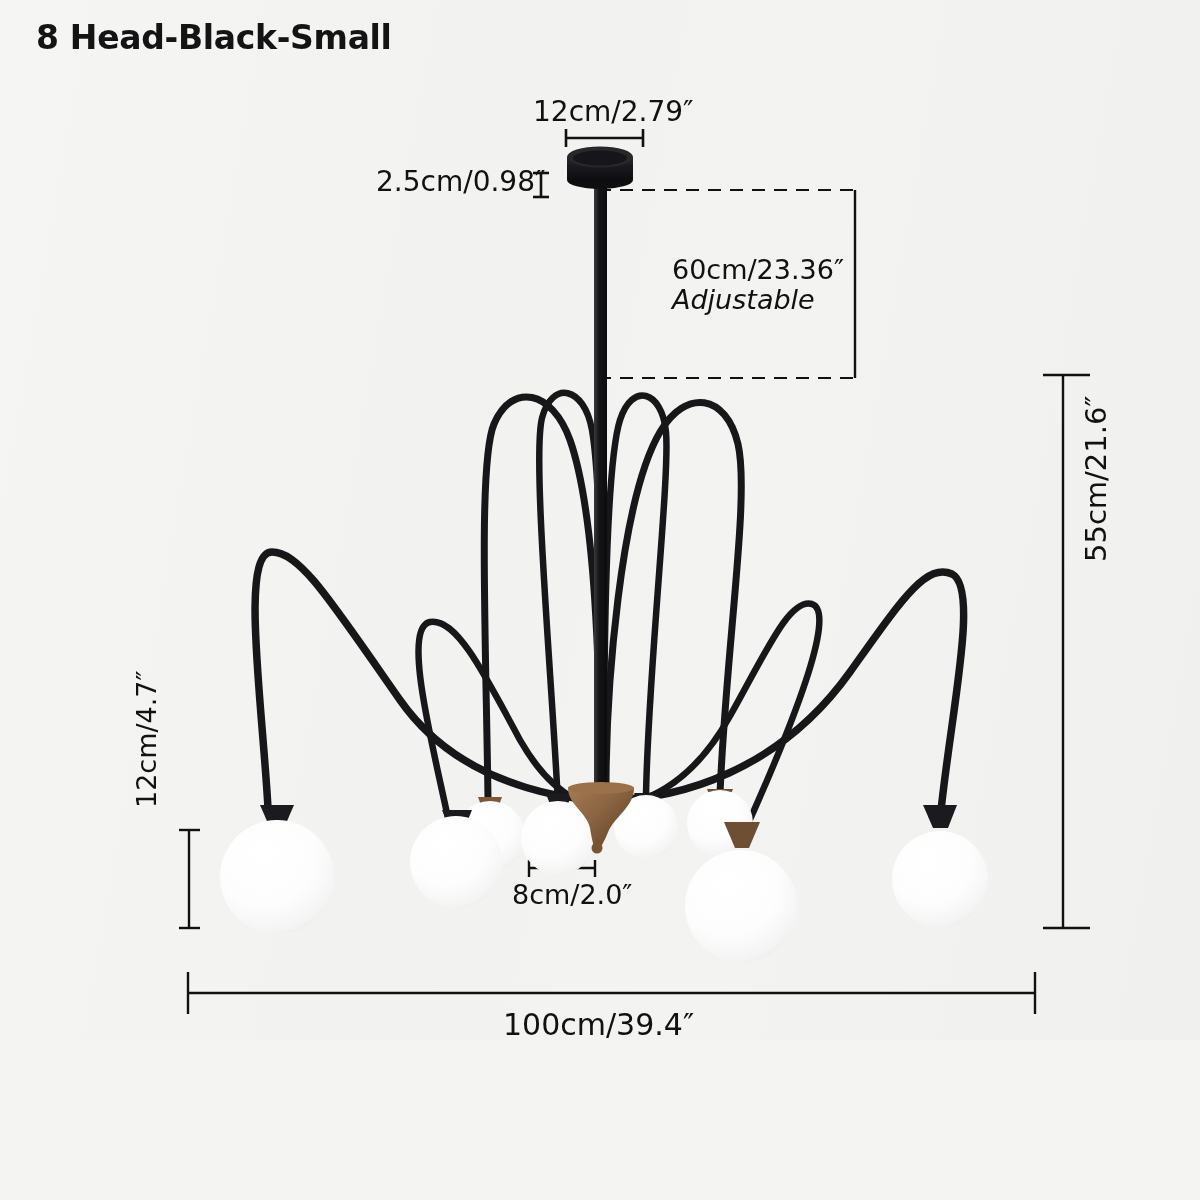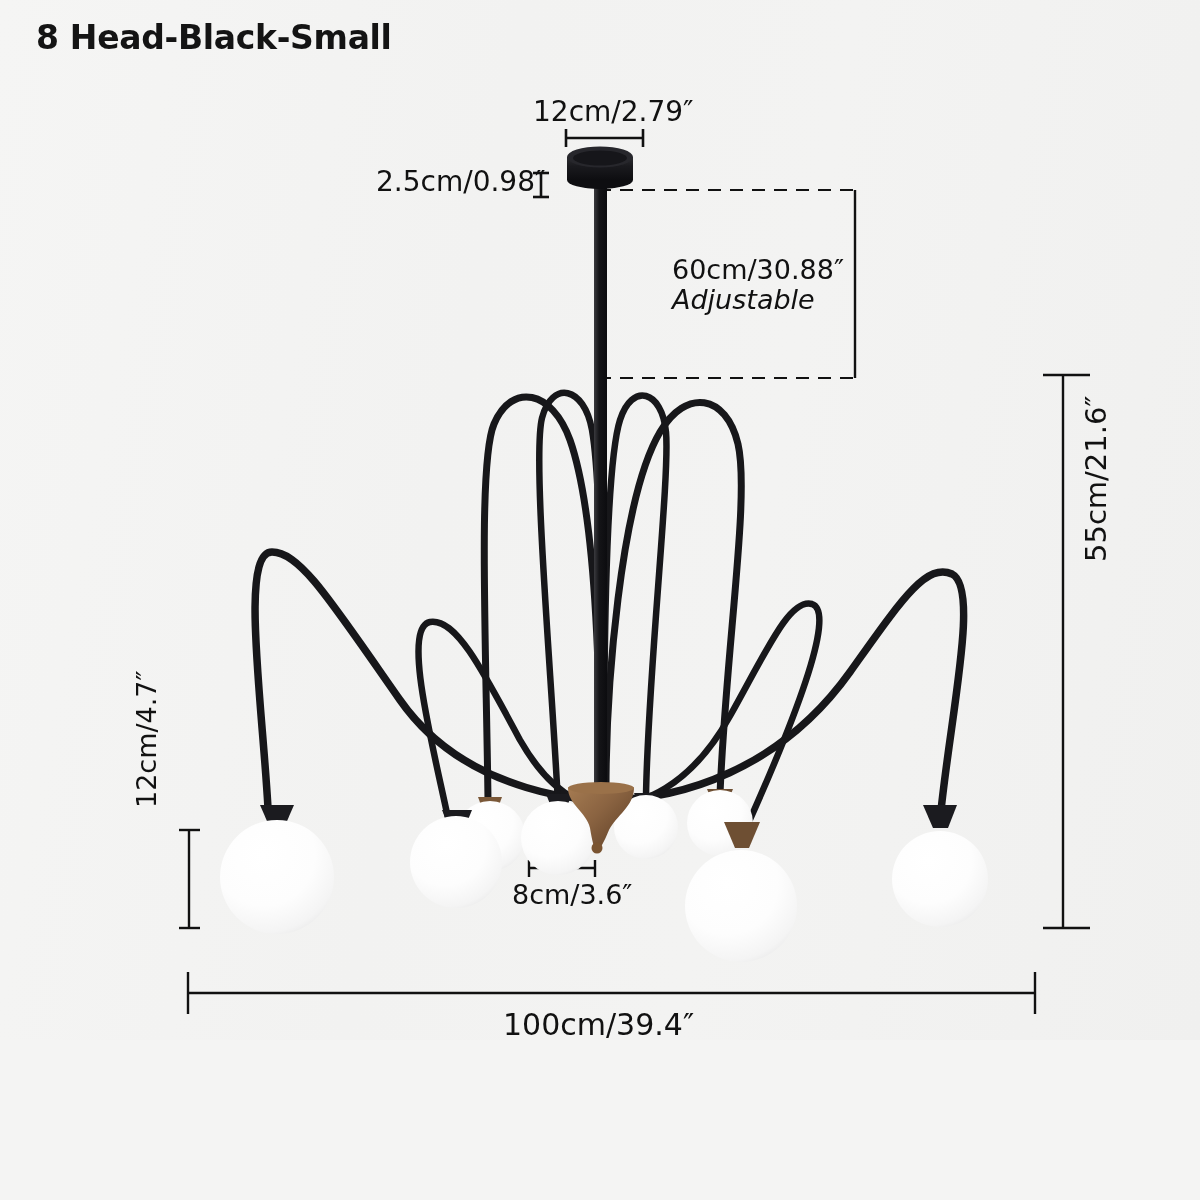--- a/index.html
+++ b/index.html
@@ -245,25 +245,25 @@
       <ellipse cx="601" cy="788" rx="33" ry="6" fill="#9a7149"></ellipse>
       <circle cx="597" cy="848" r="5.5" fill="#7a5431"></circle>
     </g>
   </svg>
 
   <div class="dimlabel" id="lbl-canopy-width">12cm/2.79″</div>
 
   <div class="dimlabel" id="lbl-canopy-height">2.5cm/0.98″</div>
 
   <div class="dimlabel" id="lbl-drop">
-    <span class="l1">60cm/30.88″</span>
+    <span class="l1">60cm/23.36″</span>
     <span class="l2">Adjustable</span>
   </div>
 
   <div class="dimlabel" id="lbl-globe">12cm/4.7″</div>
 
-  <div class="dimlabel" id="lbl-socket">8cm/3.6″</div>
+  <div class="dimlabel" id="lbl-socket">8cm/2.0″</div>
 
   <div class="dimlabel" id="lbl-height">55cm/21.6″</div>
 
   <div class="dimlabel" id="lbl-width">100cm/39.4″</div>
 
 </div>
 
 </body></html>

